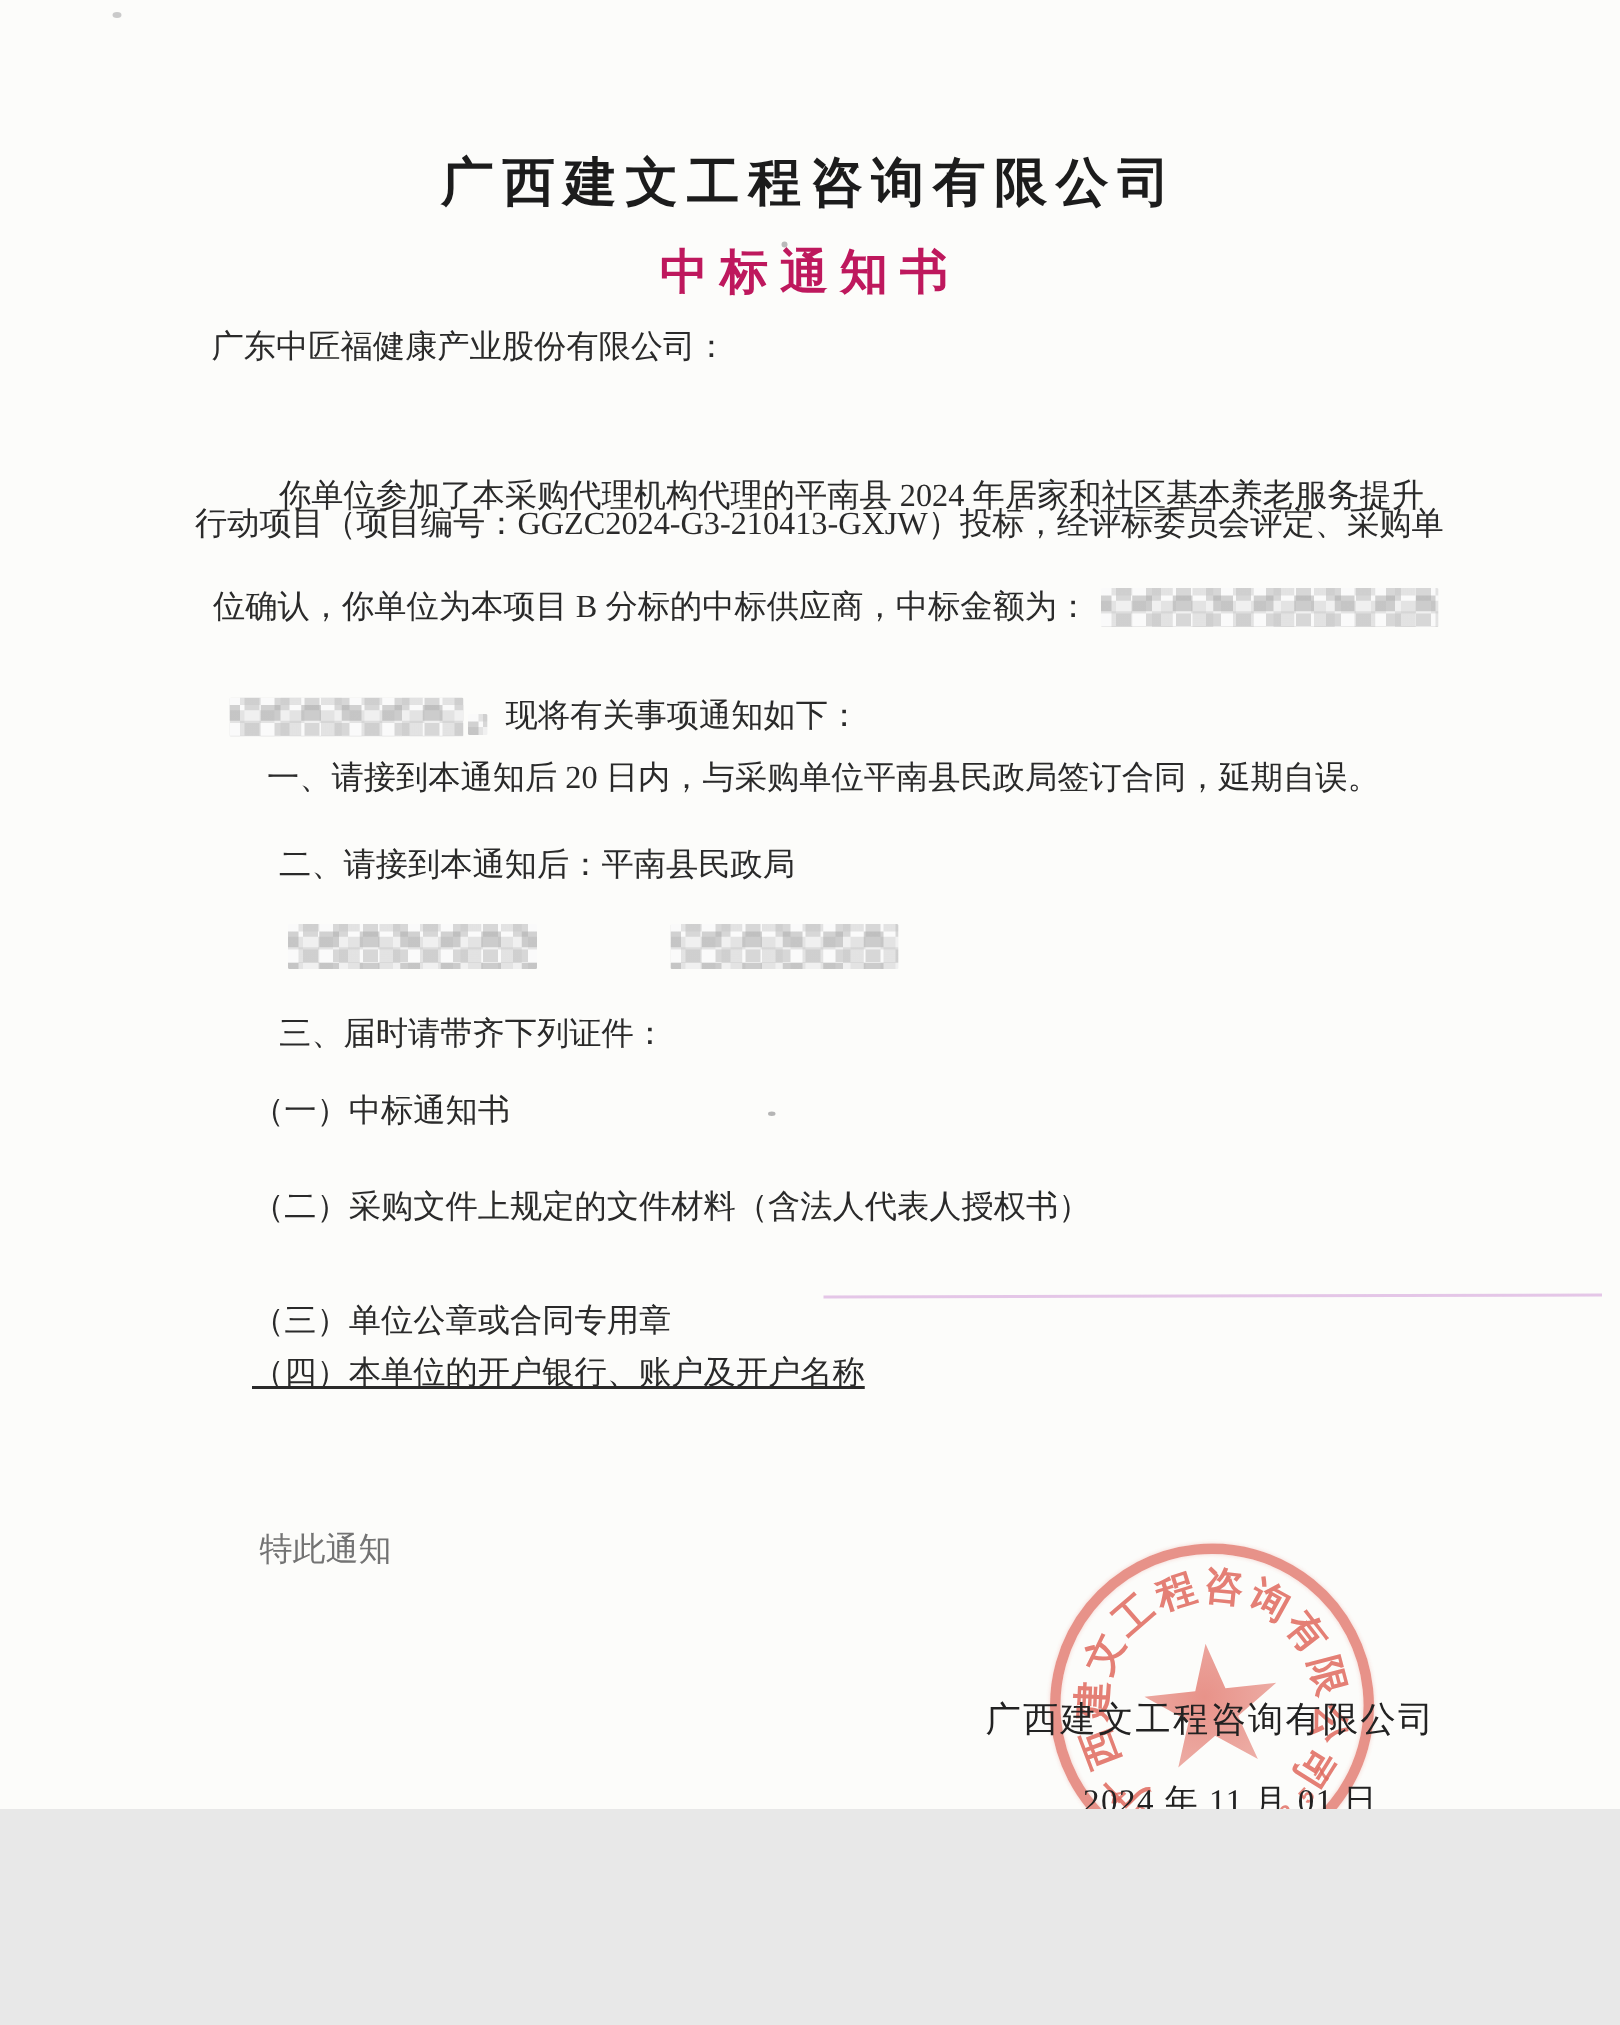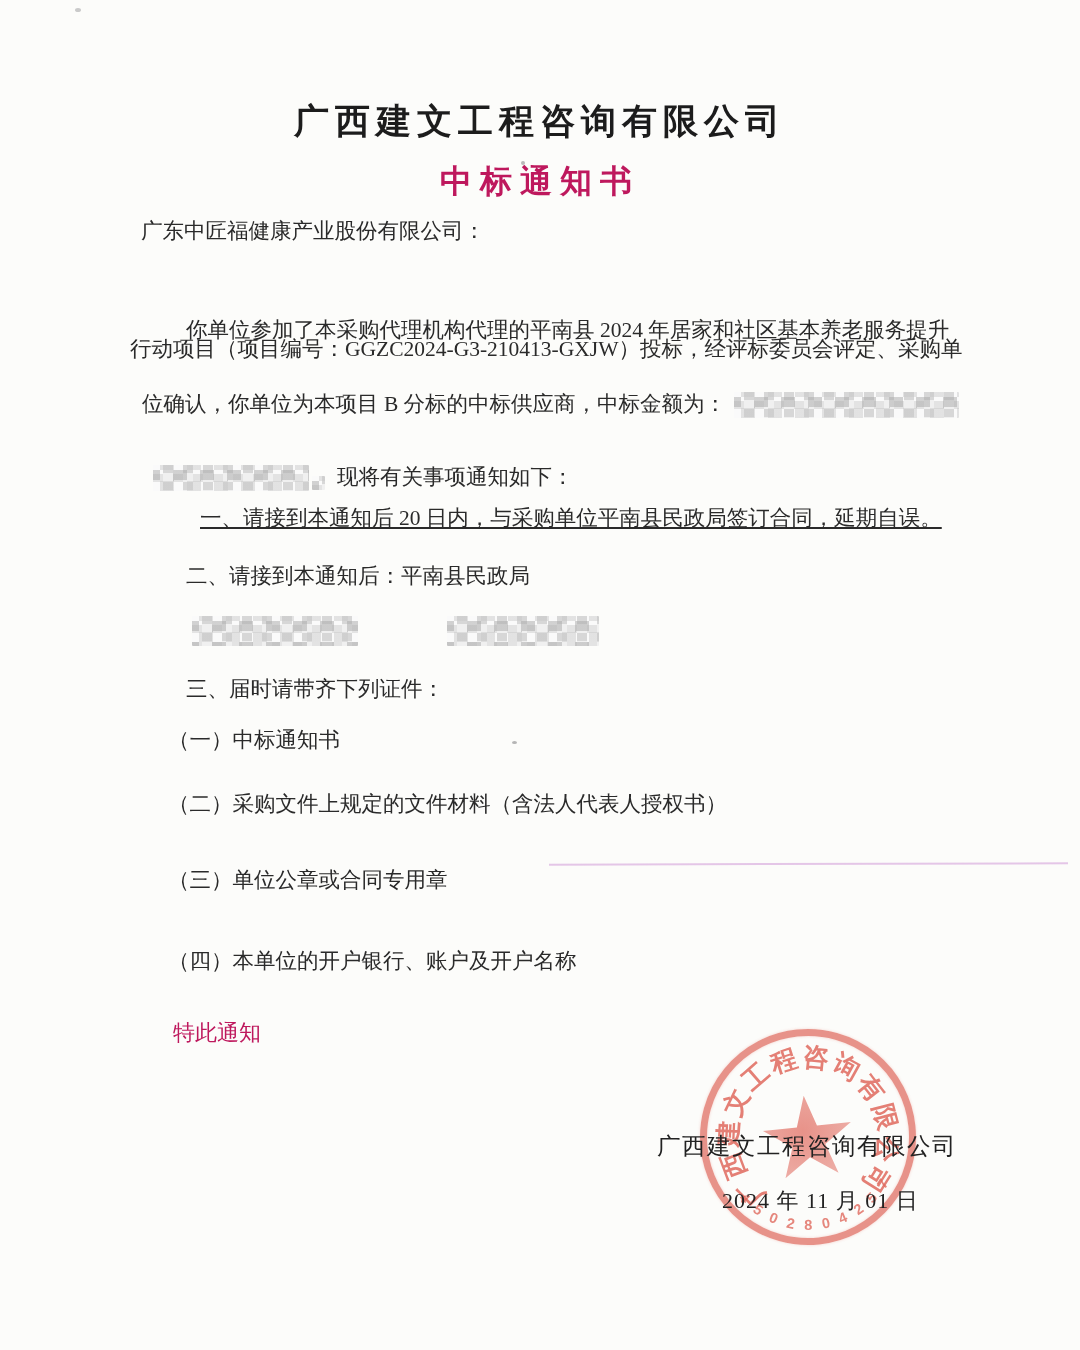--- a/index.html
+++ b/index.html
@@ -1,17 +1,17 @@
 <!DOCTYPE html>
 <html><head>
 <meta charset="utf-8">
 <style>
   html,body{margin:0;padding:0;background:#e8e8e8;}
   .page{
-    position:relative;width:1080px;height:1350px;margin:0 auto;
+    position:relative;width:1080px;height:1206px;margin:0 auto;
     background:#fcfcfa;color:#262626;overflow:hidden;
     font-family:"Liberation Serif","DejaVu Serif",serif;
   }
   .title{
     position:absolute;left:0;right:0;top:98px;text-align:center;
     font-family:"Liberation Sans","DejaVu Sans",sans-serif;
     font-weight:700;font-size:35px;letter-spacing:6px;color:#1c1c1c;white-space:nowrap;
   }
   .subtitle{
     position:absolute;left:0;right:0;top:160px;text-align:center;
@@ -28,21 +28,21 @@
       conic-gradient(from 0deg, rgba(168,168,168,.50) 0 25%, rgba(255,255,255,0) 25% 50%, rgba(198,198,198,.45) 50% 75%, rgba(255,255,255,0) 75%) 7px 5px/27px 21px,
       conic-gradient(#d7d7d7 0 25%, #f0f0f0 25% 50%, #e3e3e3 50% 75%, #fafafa 75%) 0 0/20px 17px,
       #f3f3f3;
     border-radius:1px;
   }
   .pink-line{
     position:absolute;left:549px;top:863px;width:519px;height:2px;
     background:#dcb4e0;opacity:.75;transform:rotate(-.15deg);
   }
   .speck{position:absolute;border-radius:50%;}
-  .closing{position:absolute;font-size:22px;color:#be185d;white-space:nowrap;}
+  .closing{position:absolute;font-size:22px;color:#737373;white-space:nowrap;}
   .signature{
     position:absolute;left:657px;top:1130px;z-index:3;
     font-size:23.5px;letter-spacing:1.5px;color:#222;white-space:nowrap;
   }
   .date-line{
     position:absolute;left:722px;top:1186px;z-index:3;
     font-size:22px;letter-spacing:1px;color:#222;white-space:nowrap;
   }
   
   .seal{
@@ -100,21 +100,21 @@
     <span>位确认，你单位为本项目 B 分标的中标供应商，中标金额为：</span>
     <span class="mosaic" style="width:225px;height:26px;margin-left:8px;"></span>
   </div>
 
   <div class="tline" style="left:153px;top:464px;">
     <span class="mosaic" style="width:156px;height:26px;"></span>
     <span class="mosaic" style="width:13px;height:14px;margin-left:3px;margin-top:10px;"></span>
     <span style="margin-left:12px;">现将有关事项通知如下：</span>
   </div>
 
-  <div class="tline" style="left:200px;top:505px;text-decoration:underline;">
+  <div class="tline" style="left:178px;top:505px;">
     <span>一、请接到本通知后 20 日内，与采购单位平南县民政局签订合同，延期自误。</span>
   </div>
 
   <div class="tline" style="left:186px;top:563px;">
     <span>二、请接到本通知后：平南县民政局</span>
   </div>
 
   <div class="tline" style="left:192px;top:616px;">
     <span class="mosaic" style="width:166px;height:30px;"></span>
     <span class="mosaic" style="width:152px;height:30px;margin-left:89px;"></span>
@@ -131,21 +131,21 @@
   <div class="tline" style="left:168px;top:791px;">
     <span>（二）采购文件上规定的文件材料（含法人代表人授权书）</span>
   </div>
 
   <div class="tline" style="left:168px;top:847px;margin-top:20px;">
     <span>（三）单位公章或合同专用章</span>
   </div>
 
   <div class="pink-line" style="background: rgb(220, 180, 224);"></div>
 
-  <div class="tline" style="left:168px;top:948px;">
+  <div class="tline" style="left:168px;top:902px;text-decoration:underline;">
     <span>（四）本单位的开户银行、账户及开户名称</span>
   </div>
 
   <div class="closing" style="left:173px;top:1018px;">特此通知</div>
 
   <div class="seal" style="--seal-color: #e06a5e;">
     <div class="seal-ring"></div>
     <div class="seal-star"></div>
     <div class="seal-arc">
         <span class="seal-char" style="transform: rotate(-128deg) translateY(-80px);">广</span>

